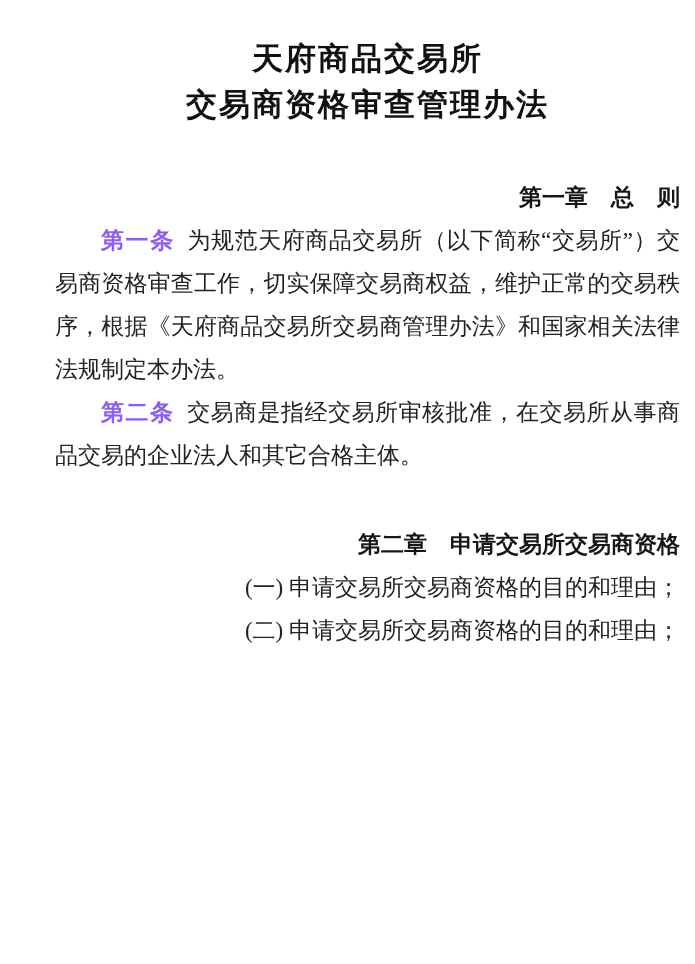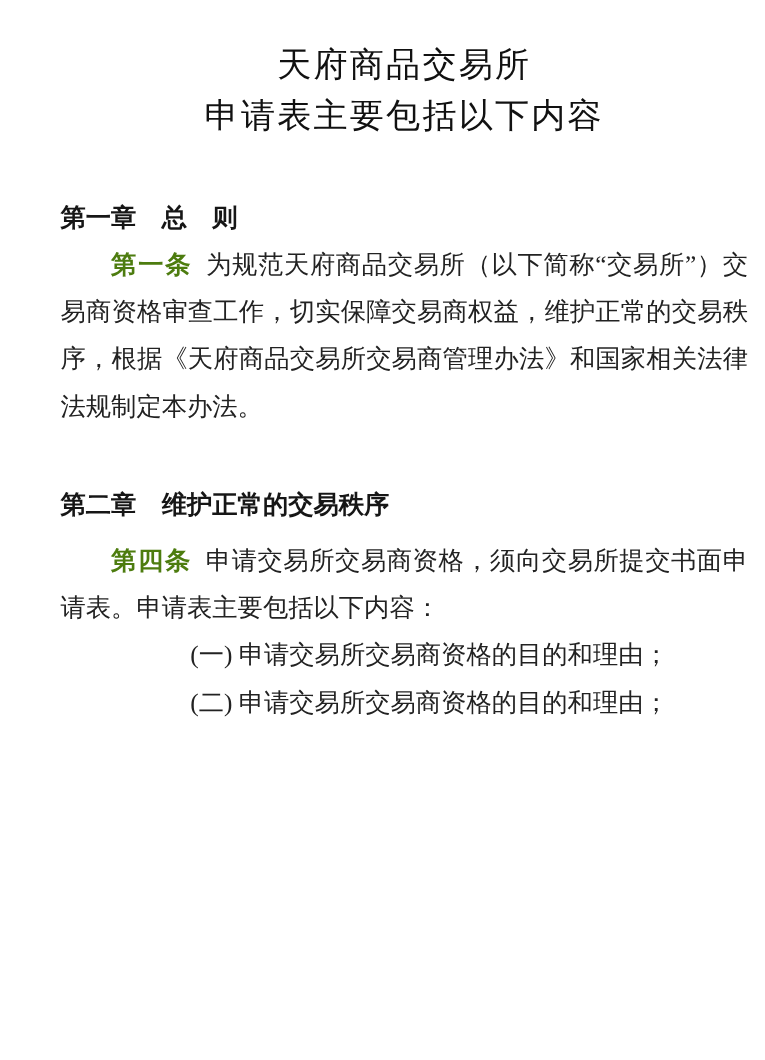--- a/index.html
+++ b/index.html
@@ -17,87 +17,87 @@
   .page {
     box-sizing: border-box;
     width: 695px;
     height: 964px;
     padding: 36px 15px 0 55px;
     background: #ffffff;
   }
   .doc-title {
     margin: 0;
     font-family: "Liberation Serif", serif;
-    font-weight: normal;
+    font-weight: bold;
     font-size: 31px;
     line-height: 46px;
     text-align: center;
     color: #111111;
   }
   .doc-title .title-line {
     display: block;
     letter-spacing: 2px;
   }
   .chapter-heading {
     margin: 0;
     font-family: "Liberation Sans", sans-serif;
     font-weight: bold;
     font-size: 23px;
     line-height: 43px;
-    text-align: left;
+    text-align: right;
     color: #161616;
   }
   .chapter-heading.first {
     margin-top: 48px;
   }
   .chapter-heading.second {
     margin-top: 46px;
   }
   .para {
     margin: 0;
     font-size: 23px;
     line-height: 43px;
     text-align: justify;
     text-indent: 2em;
     color: #222222;
   }
   .para .lead {
     font-weight: bold;
-    color: #4d7c0f;
+    color: #8b5cf6;
     margin-right: 0.55em;
     letter-spacing: 1px;
   }
   .para.article-4 {
     margin-top: 8px;
   }
   .para.list-item {
-    text-align: center;
+    text-align: right;
   }
 </style>
 </head>
 <body>
 
 <div class="page">
 
   <h1 class="doc-title">
     <span class="title-line">天府商品交易所</span>
-    <span class="title-line">申请表主要包括以下内容</span>
+    <span class="title-line">交易商资格审查管理办法</span>
   </h1>
 
   <h2 class="chapter-heading first">第一章　总　则</h2>
 
   <p class="para article-1">
     <span class="lead">第一条</span><span>为规范天府商品交易所（以下简称“交易所”）交易商资格审查工作，切实保障交易商权益，维护正常的交易秩序，根据《天府商品交易所交易商管理办法》和国家相关法律法规制定本办法。</span>
   </p>
 
+  <p class="para article-2">
+    <span class="lead">第二条</span><span>交易商是指经交易所审核批准，在交易所从事商品交易的企业法人和其它合格主体。</span>
+  </p>
 
-  <h2 class="chapter-heading second">第二章　维护正常的交易秩序</h2>
+  <h2 class="chapter-heading second">第二章　申请交易所交易商资格</h2>
 
 
-  <p class="para article-4">
-    <span class="lead">第四条</span><span>申请交易所交易商资格，须向交易所提交书面申请表。申请表主要包括以下内容：</span>
-  </p>
 
   <p class="para list-item">(一) 申请交易所交易商资格的目的和理由；</p>
 
   <p class="para list-item">(二) 申请交易所交易商资格的目的和理由；</p>
 
 </div>
 
 </body></html>

